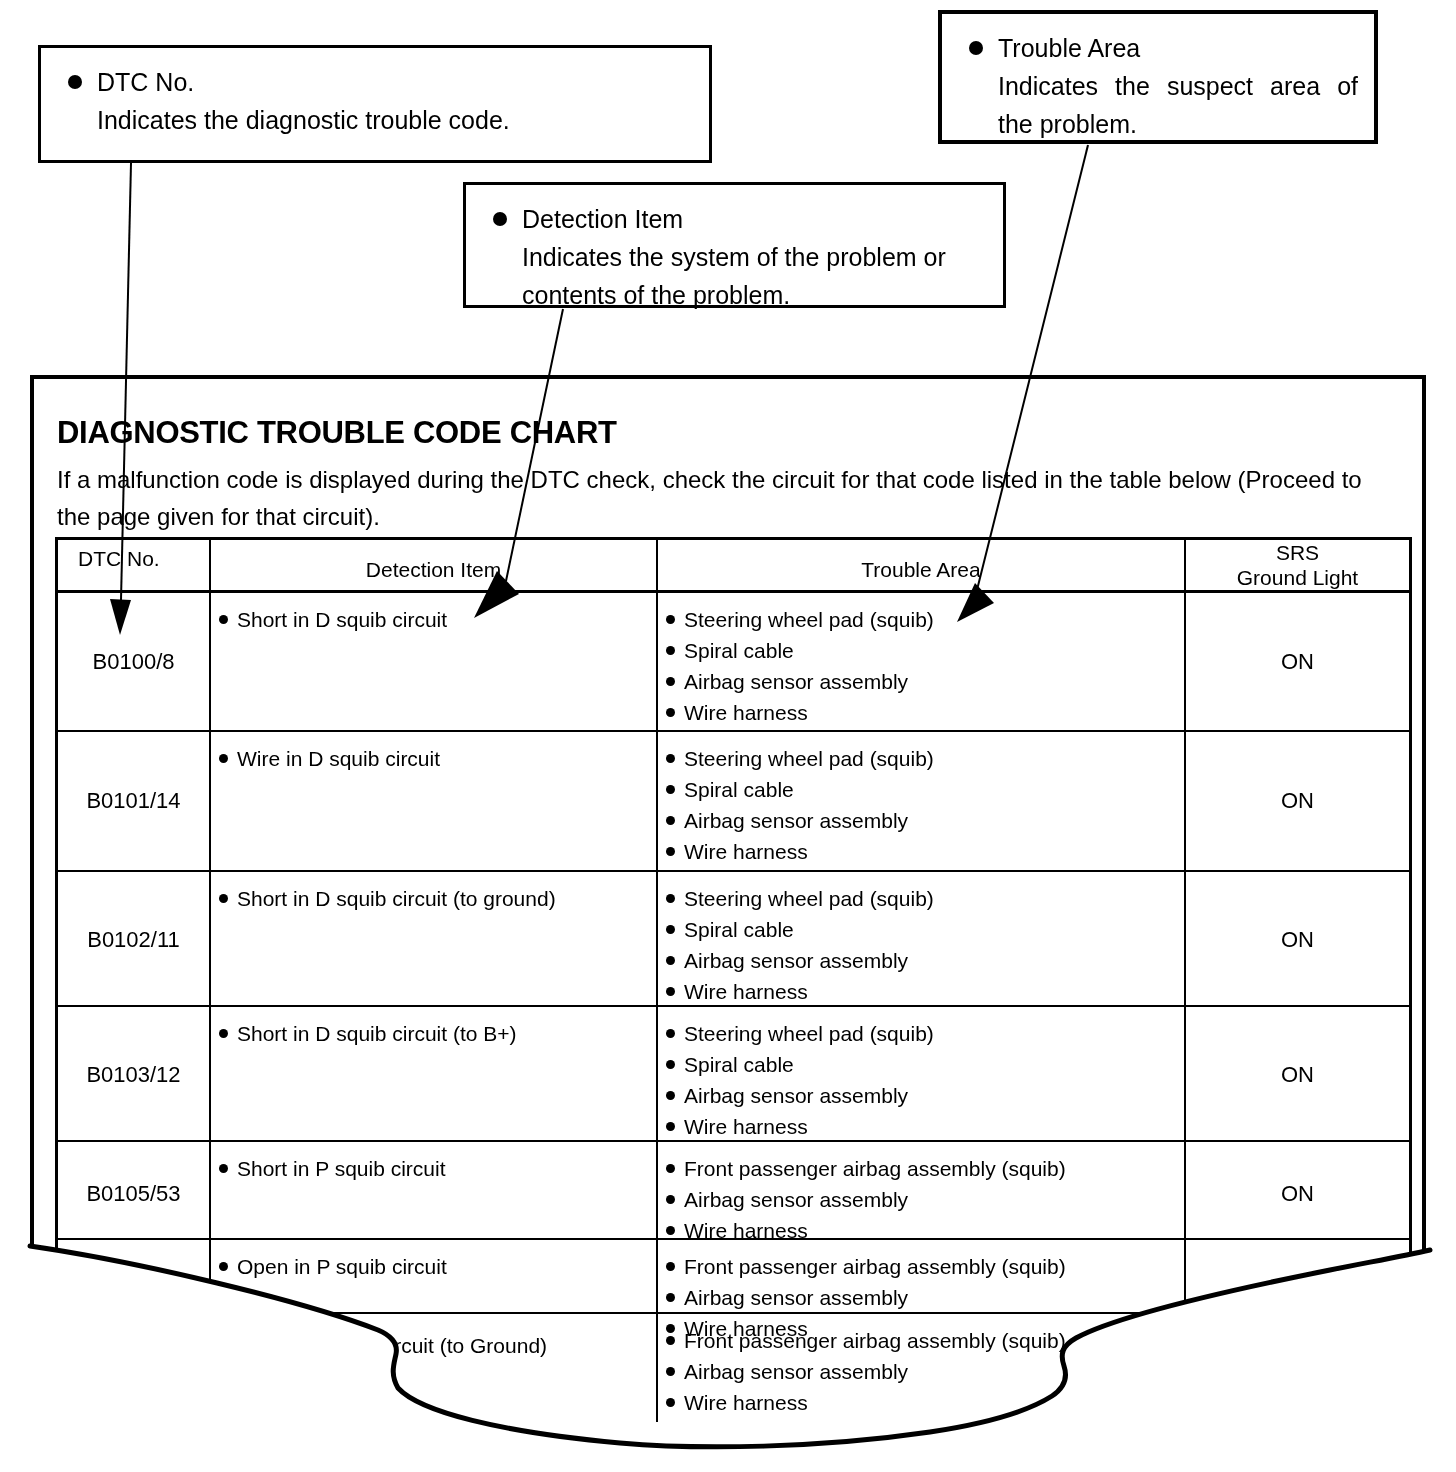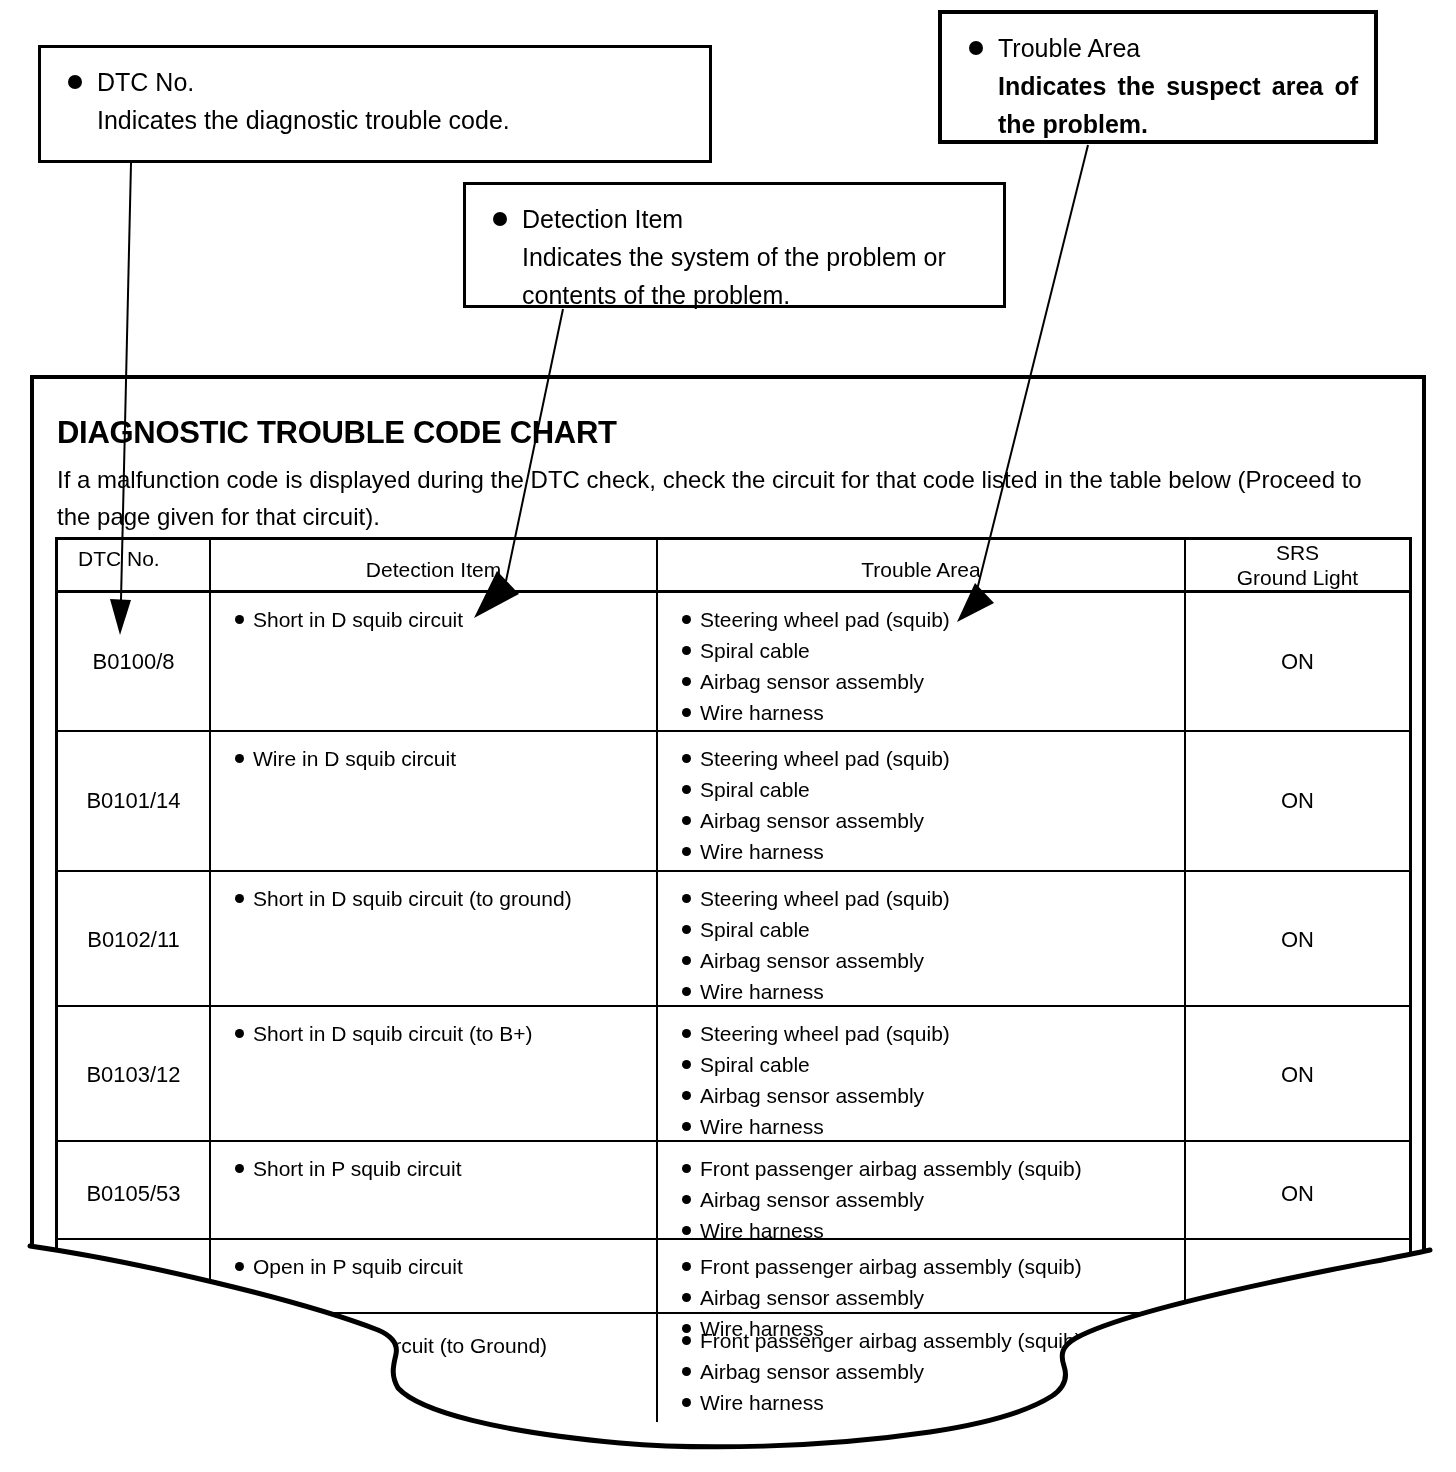--- a/index.html
+++ b/index.html
@@ -6,21 +6,21 @@
   body{width:1456px;height:1472px;position:relative;overflow:hidden;
        font-family:"Liberation Sans",sans-serif;color:#000;}
 
   
   .callout{position:absolute;border:3px solid #000;background:#fff;box-sizing:border-box;
            display:flex;gap:15px;padding:15px 16px 0 27px;font-size:25px;line-height:38px;}
   .callout .dot{width:14px;height:14px;border-radius:50%;background:#000;margin-top:12px;flex:0 0 auto;}
   .callout1{left:38px;top:45px;width:674px;height:118px;}
   .callout2{left:463px;top:182px;width:543px;height:126px;}
   .callout3{left:938px;top:10px;width:440px;height:134px;border-width:4px;}
-  .callout3 .desc{text-align:justify;font-weight:bold;}
+  .callout3 .desc{text-align:justify;}
   .callout .txt{flex:1 1 auto;}
 
   
   .docbox{position:absolute;left:30px;top:375px;width:1396px;height:878px;
           border:4px solid #000;border-bottom:none;box-sizing:border-box;background:#fff;}
   .doctitle{position:absolute;left:57px;top:415px;font-size:31px;font-weight:bold;letter-spacing:-.3px;}
   .docintro{position:absolute;left:57px;top:461px;width:1336px;font-size:24px;line-height:37px;}
 
   
   .dtc-table{position:absolute;left:55px;top:537px;width:1357px;
@@ -29,21 +29,21 @@
         border-bottom:2px solid #000;}
   .trow.header{border-bottom:3px solid #000;font-size:21px;}
   .trow.last{border-bottom:none;}
   .tcell{border-right:2px solid #000;box-sizing:border-box;position:relative;}
   .tcell:last-child{border-right:none;}
   .h-dtc{padding:7px 0 0 20px;}
   .h-mid{display:flex;align-items:center;justify-content:center;padding-top:10px;}
   .h-srs{display:flex;flex-direction:column;align-items:center;justify-content:center;
          text-align:center;line-height:25px;}
   .cell-dtc{display:flex;align-items:center;justify-content:center;font-size:22px;}
-  .cell-list{padding:11px 8px 0 24px;font-size:21px;}
+  .cell-list{padding:11px 8px 0 8px;font-size:21px;}
   .cell-list .item{display:flex;align-items:flex-start;line-height:31px;}
   .cell-list .item .b{width:9px;height:9px;border-radius:50%;background:#000;
                       margin:11px 9px 0 0;flex:0 0 auto;}
   .cell-srs{display:flex;align-items:center;justify-content:center;font-size:22px;}
   .trow.partial .cell-list.det{padding-left:168px;padding-top:16px;}
 
   svg.overlay{position:absolute;left:0;top:0;pointer-events:none;}
 </style>
 </head>
 <body>

